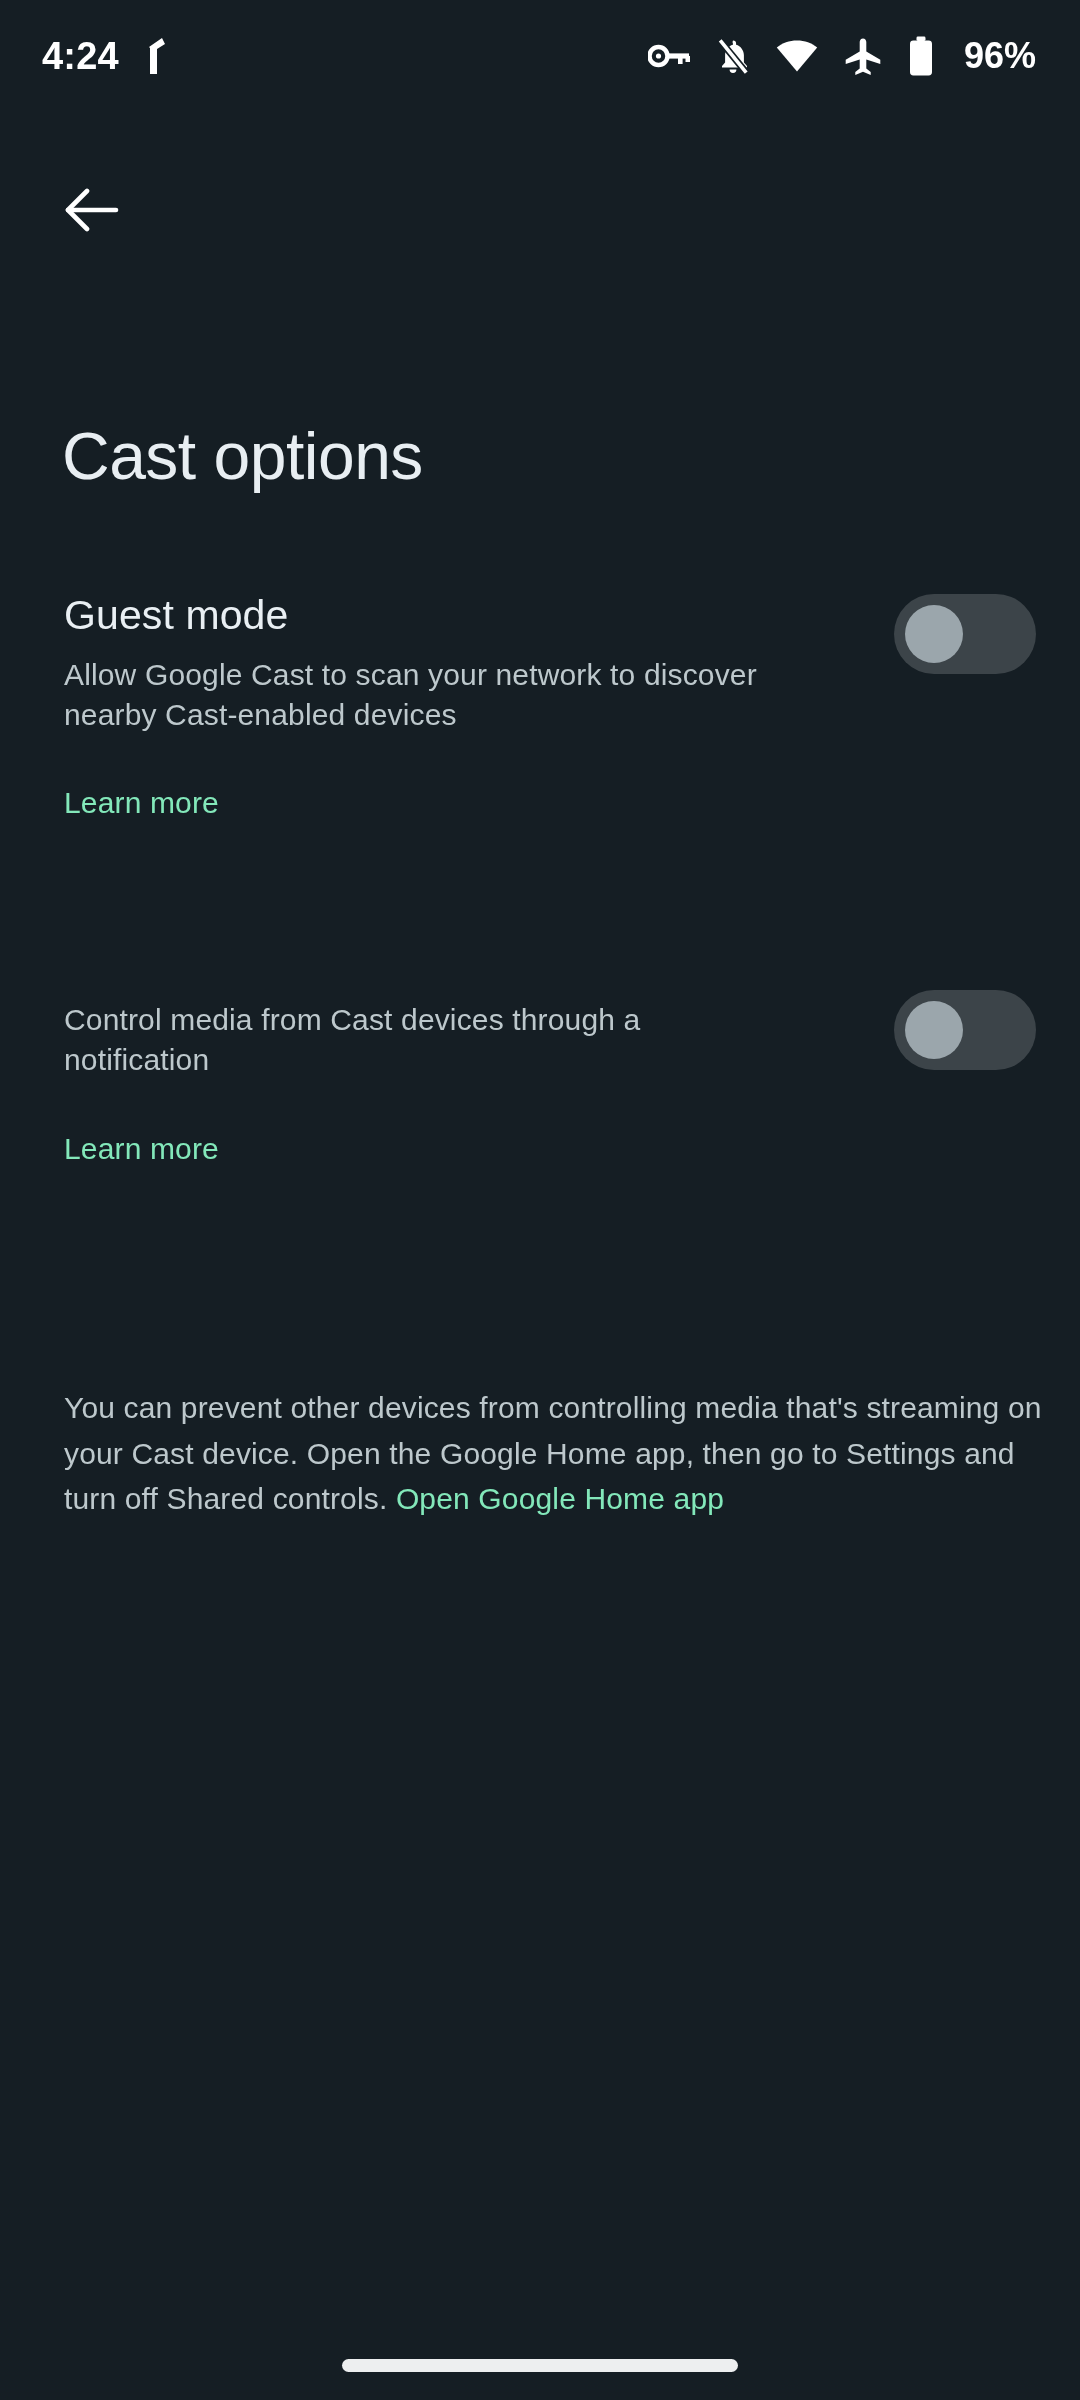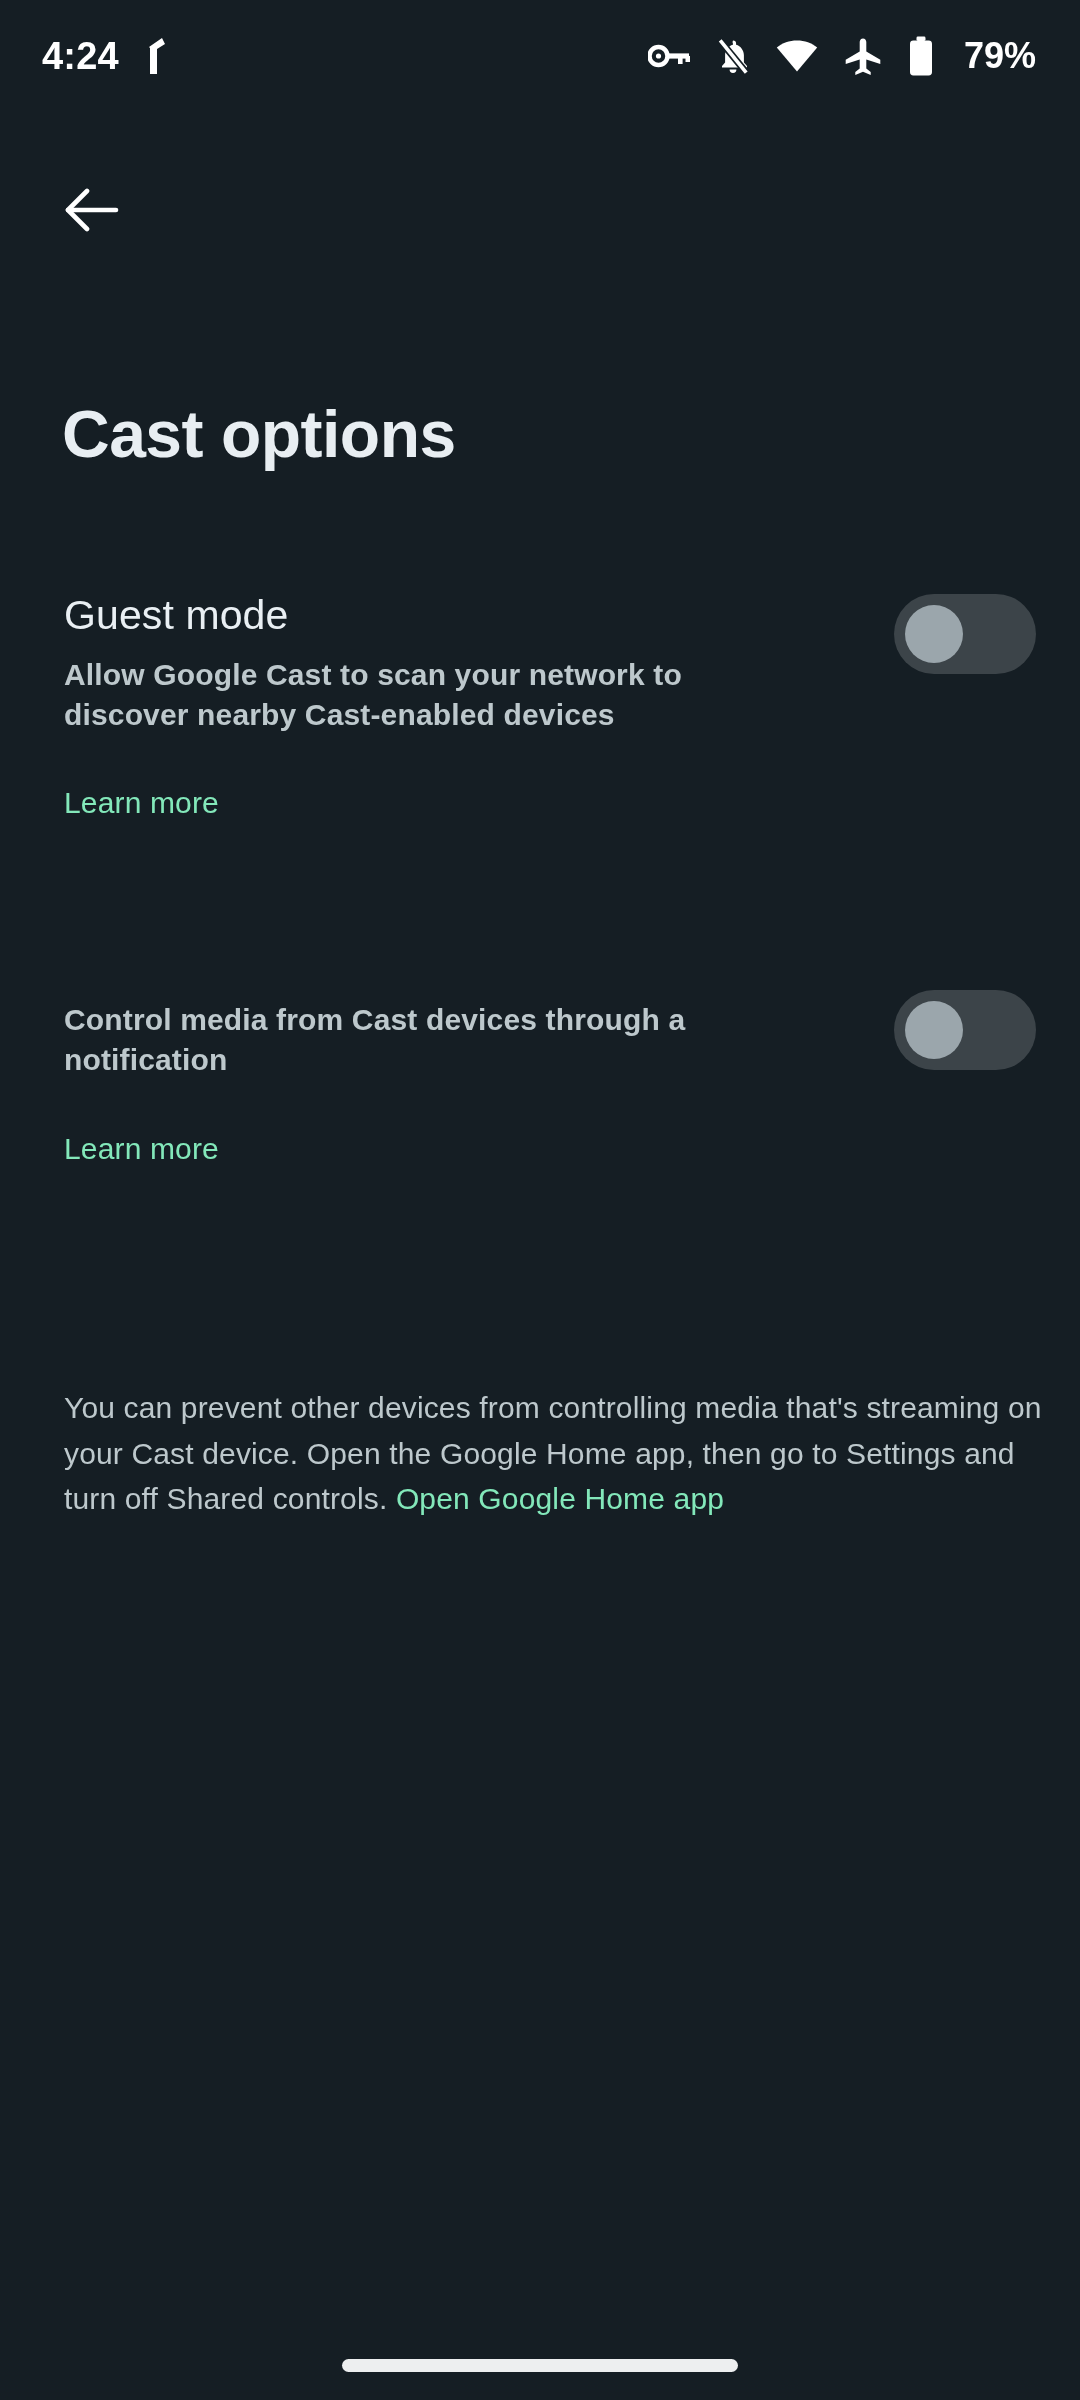--- a/index.html
+++ b/index.html
@@ -68,25 +68,25 @@
     display:flex;
     align-items:center;
     justify-content:center;
     border-radius:50%;
     cursor:pointer;
   }
 
   
   .page-title {
     position:absolute;
-    top:398px; left:62px;
+    top:420px; left:62px;
     width:900px;
     color:#E8EEF2;
     font-size:66px;
-    font-weight:700;
+    font-weight:400;
     letter-spacing:-0.5px;
     line-height:1.1;
   }
 
   
   .pref-list {
     position:absolute;
     top:584px; left:0;
     width:1080px;
   }
@@ -99,21 +99,21 @@
   .pref-title {
     color:#E9EFF3;
     font-size:41px;
     font-weight:400;
     line-height:1.25;
     letter-spacing:0.1px;
   }
   .pref-summary {
     color:#BDC8CC;
     font-size:30px;
-    font-weight:700;
+    font-weight:400;
     line-height:1.32;
     letter-spacing:0.15px;
     margin-top:14px;
     max-width:730px;
   }
   .learn-more {
     display:inline-block;
     color:#83E8BA;
     font-size:30px;
     font-weight:400;
@@ -217,21 +217,21 @@
       </svg>
     </span>
 
     <span class="sb-icon">
       <svg width="26" height="40" viewBox="0 0 26 40">
         <rect x="8.5" y="0.5" width="9" height="4.5" rx="1.4" fill="#FFFFFF"></rect>
         <rect x="2" y="4.5" width="22" height="35" rx="3.4" fill="#FFFFFF"></rect>
       </svg>
     </span>
 
-    <span class="battery-pct">79%</span>
+    <span class="battery-pct">96%</span>
   </div>
 </div>
 
 <div class="appbar">
   <div class="back-btn">
     <span>
       <svg width="54" height="46" viewBox="0 0 54 46">
         <path d="M3 23 H51" stroke="#FFFFFF" stroke-width="4.6" stroke-linecap="round"></path>
         <path d="M22 4 L3 23 L22 42" fill="none" stroke="#FFFFFF" stroke-width="4.6" stroke-linecap="round" stroke-linejoin="round"></path>
       </svg>

